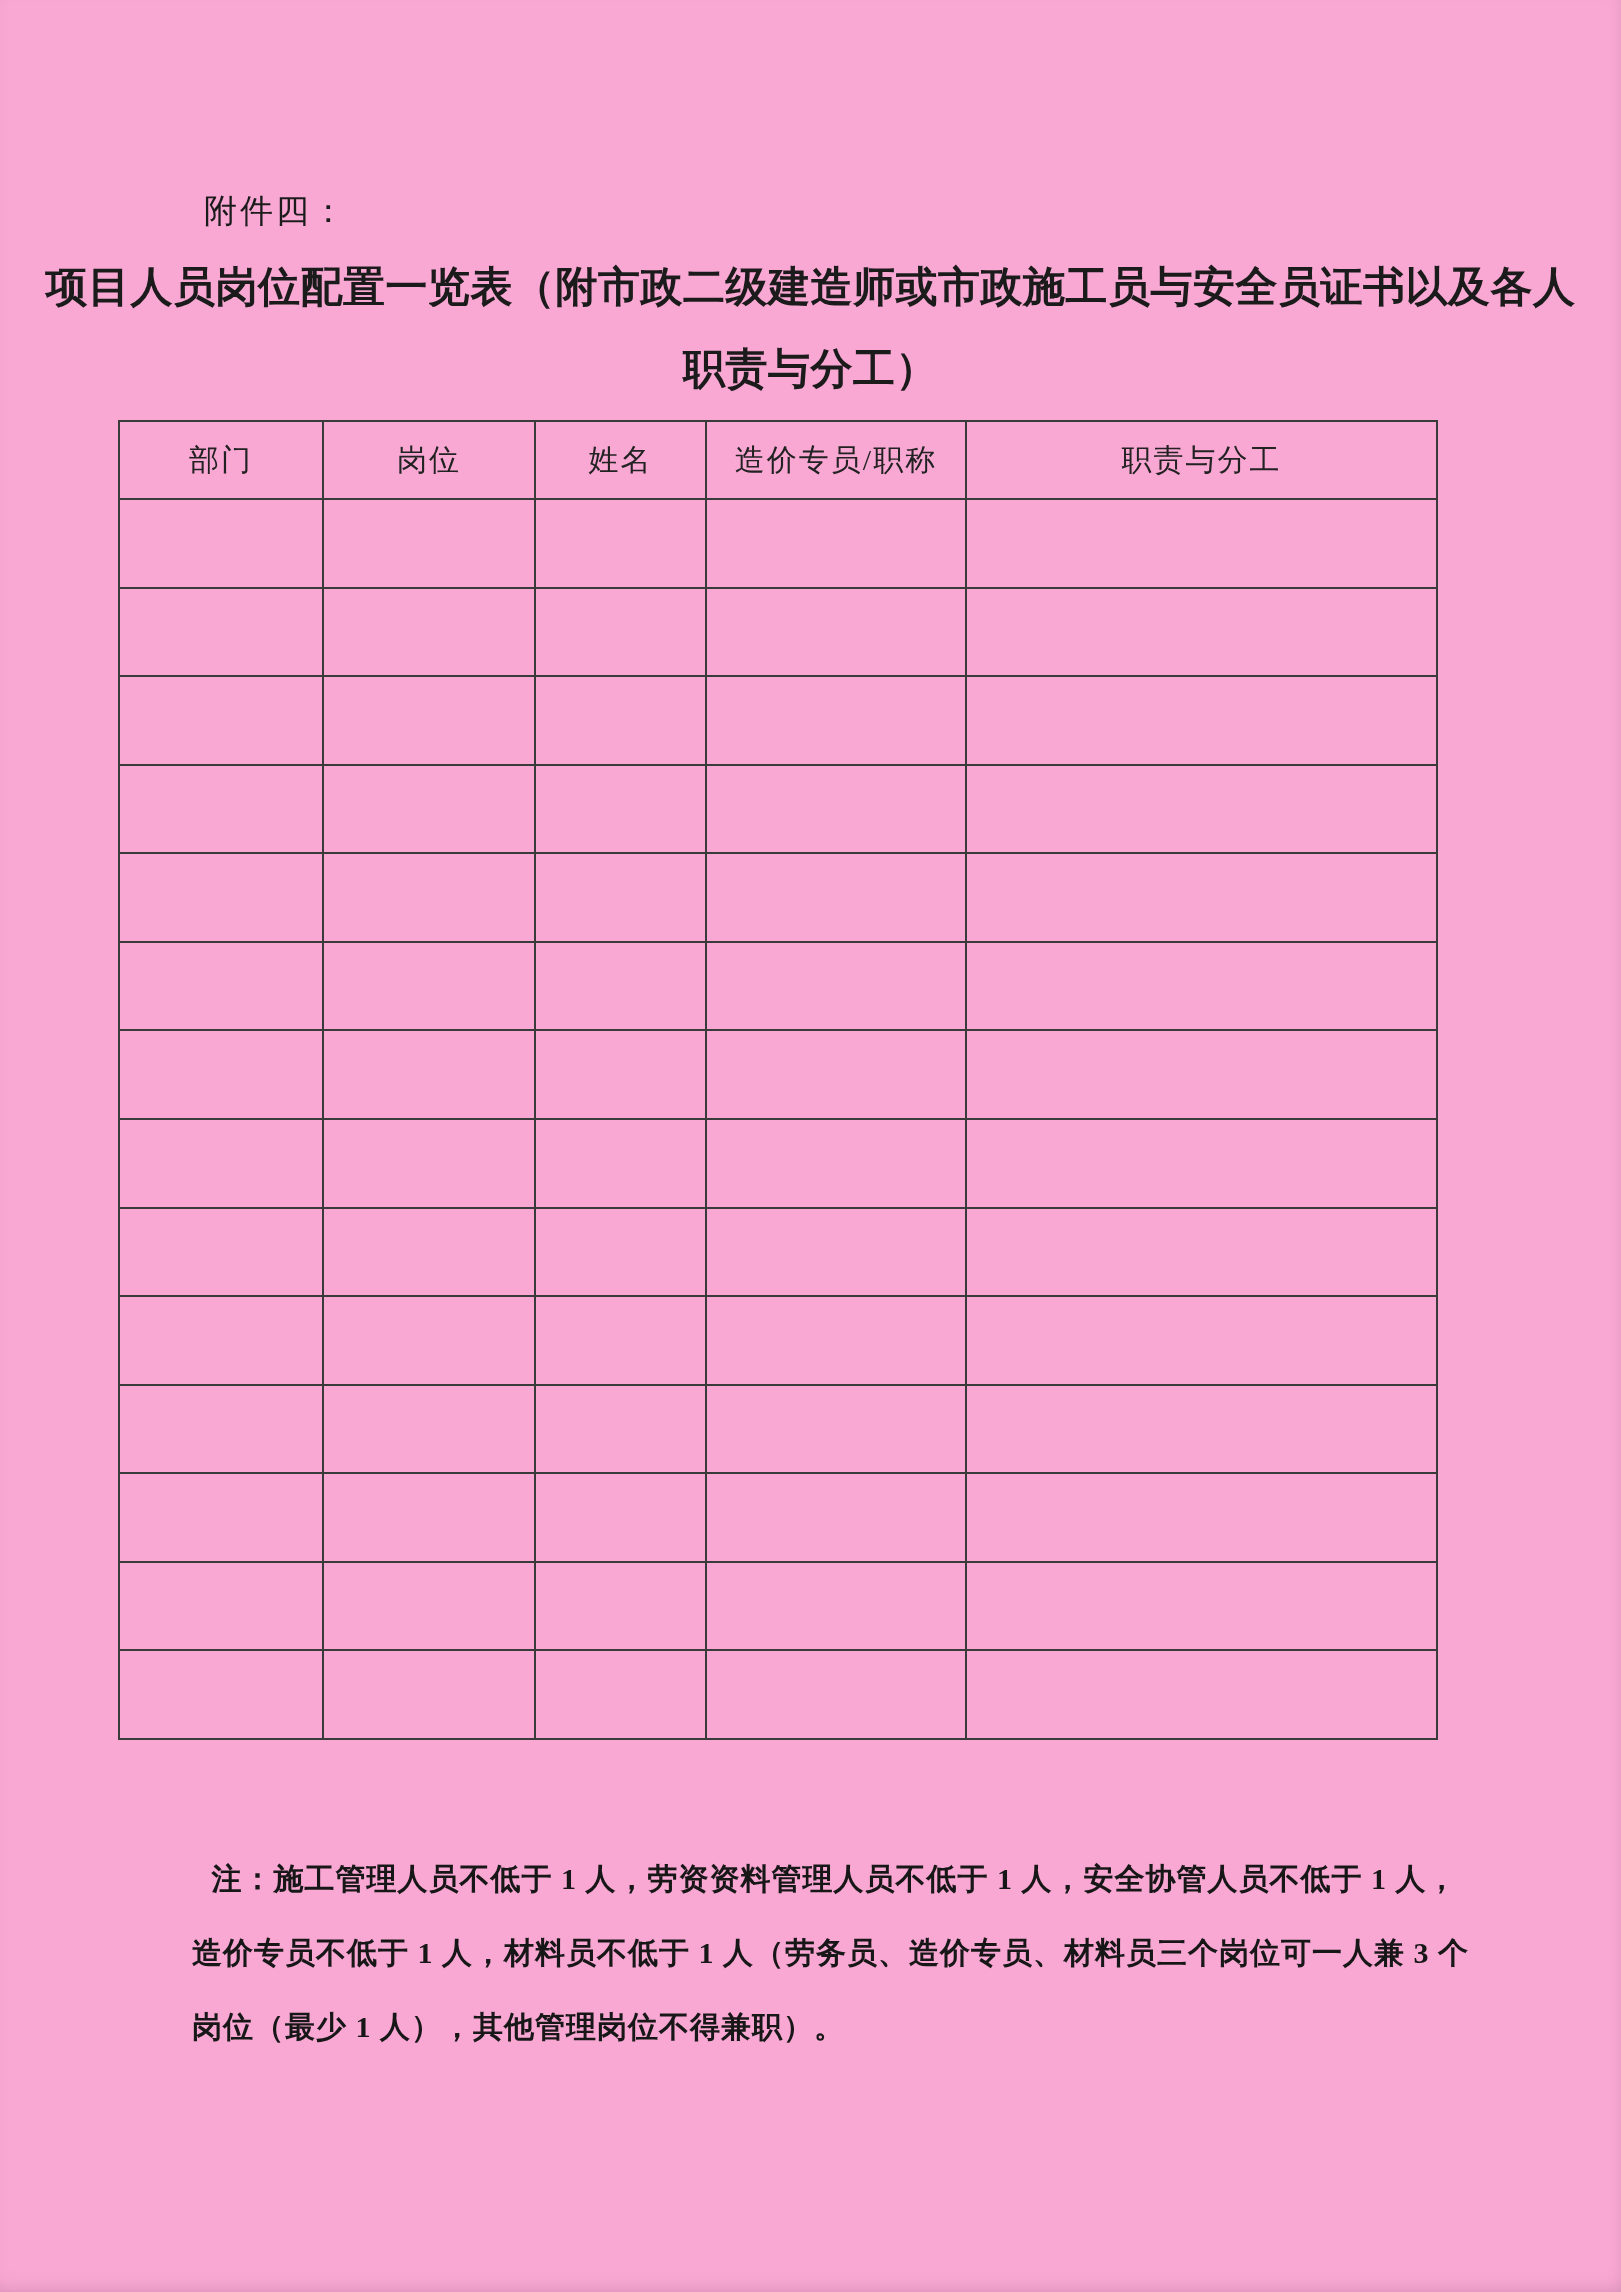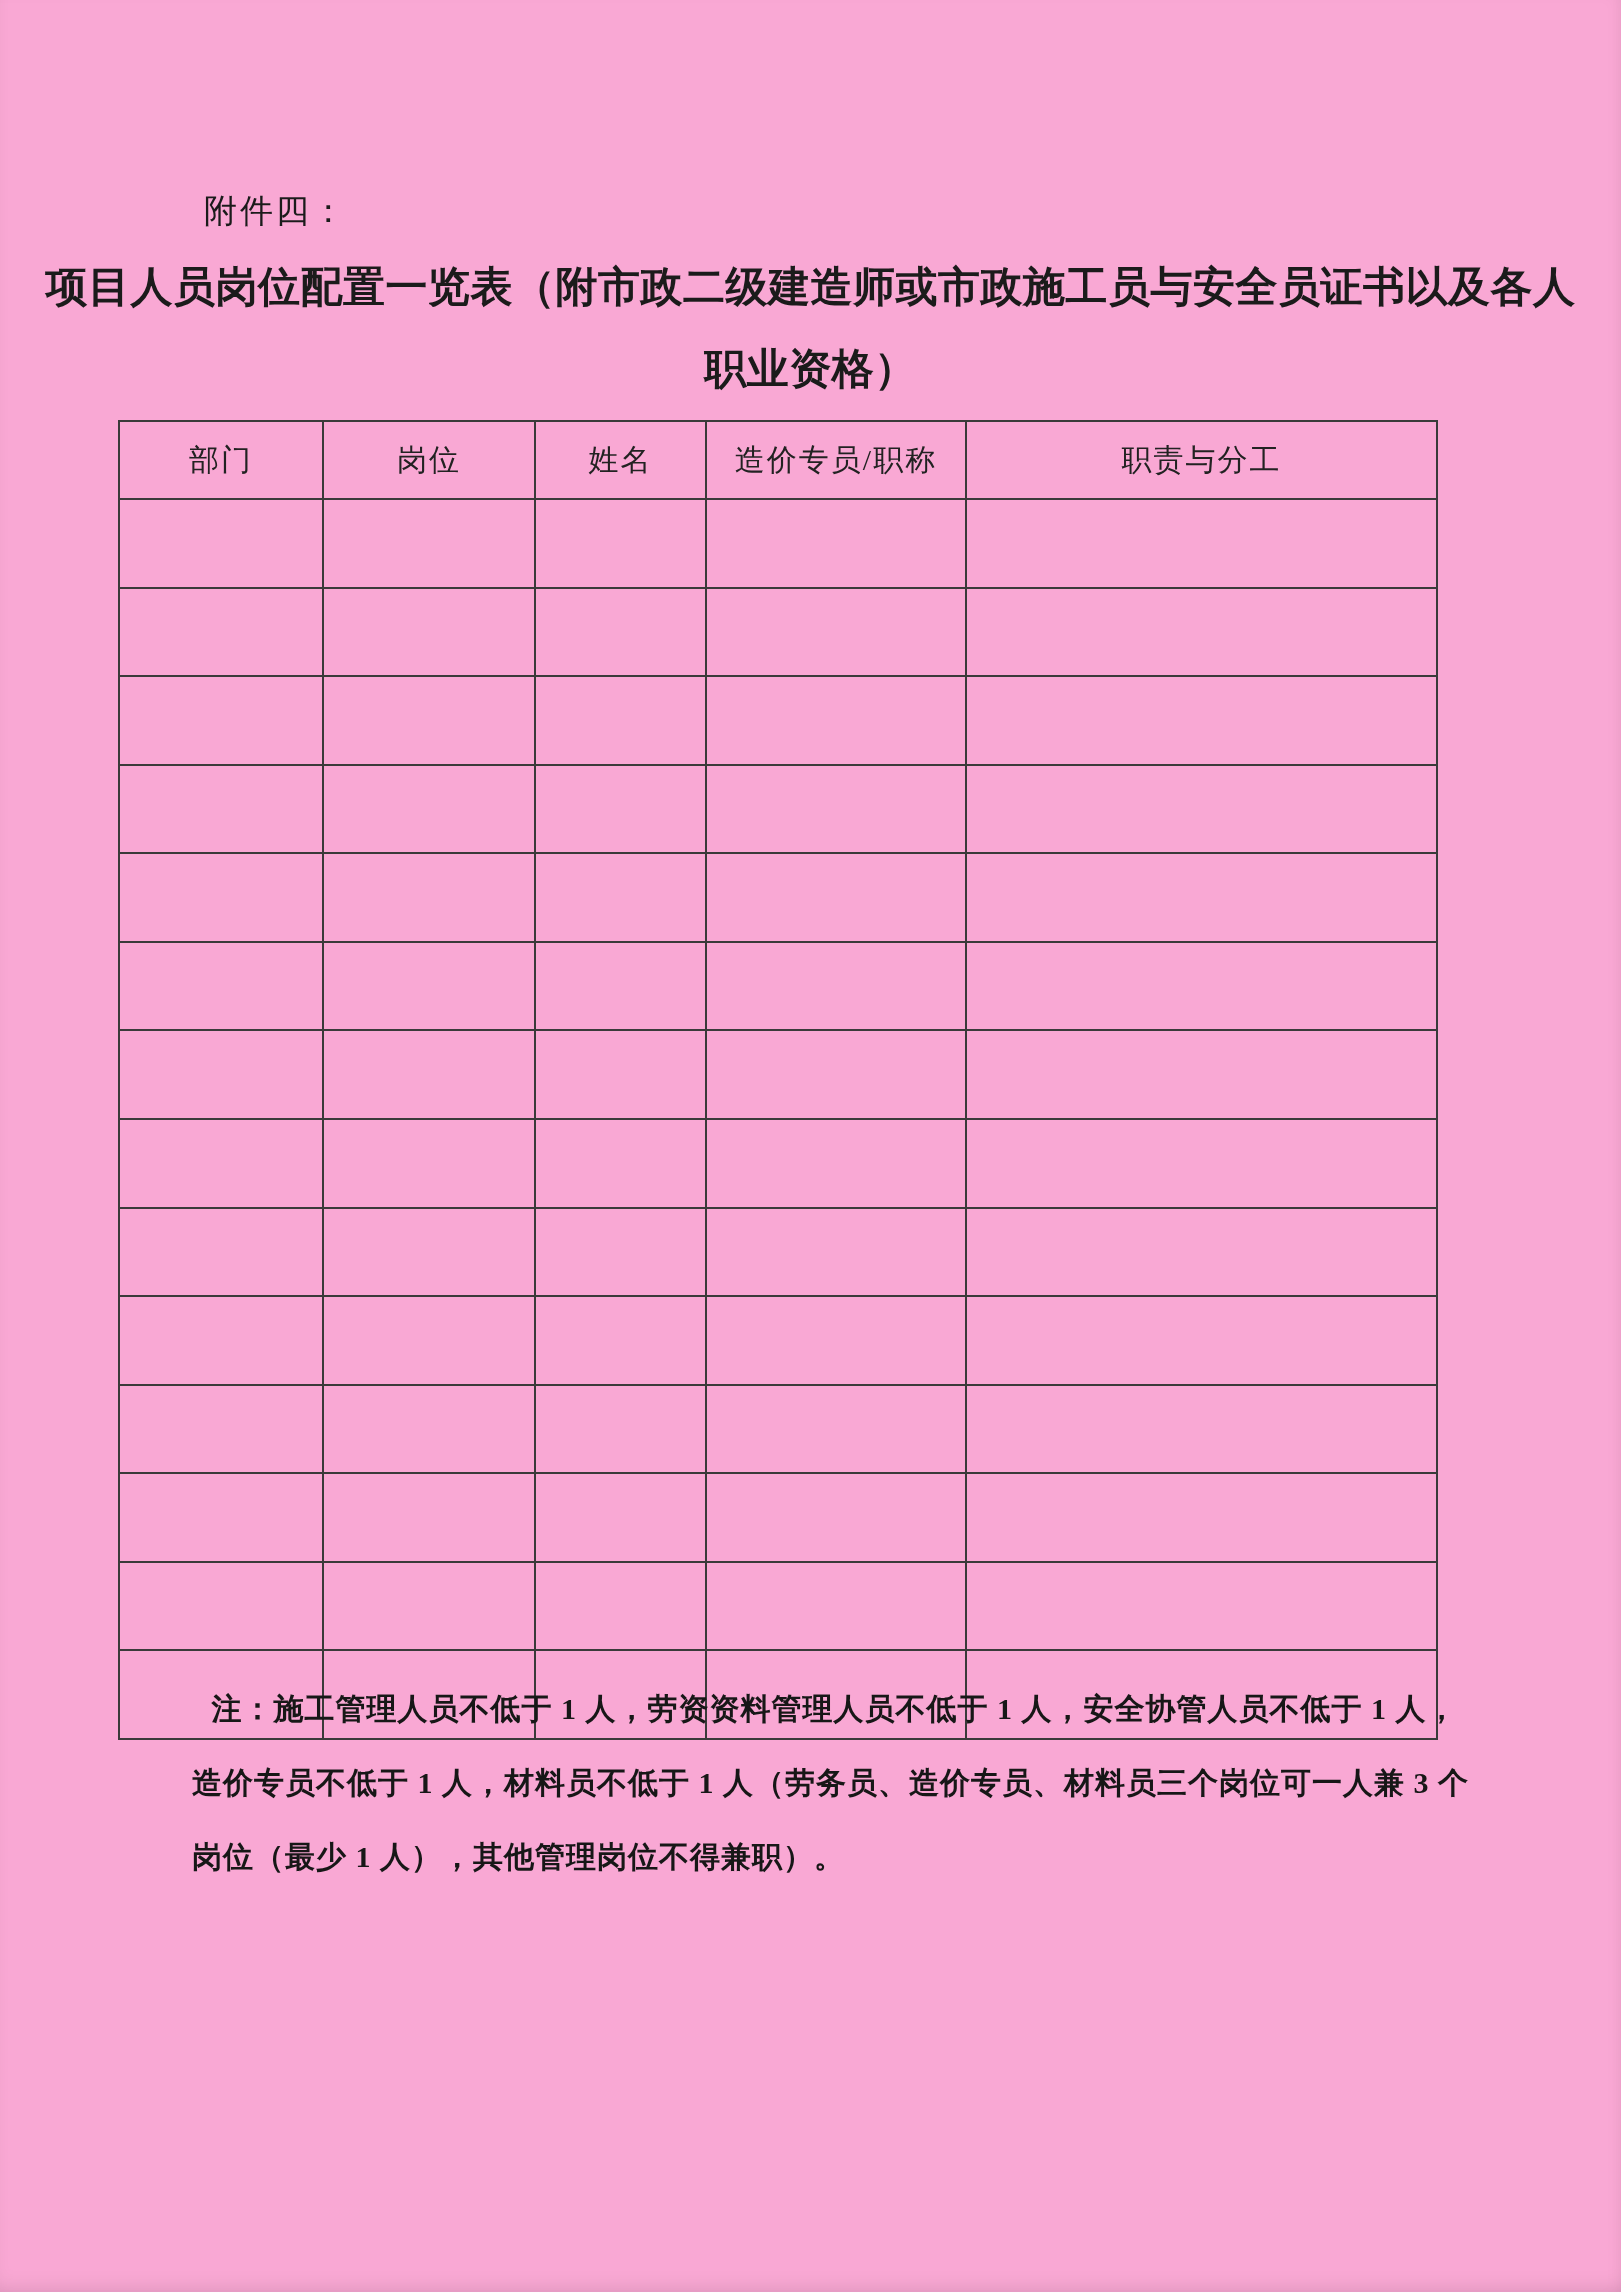--- a/index.html
+++ b/index.html
@@ -71,21 +71,21 @@
   }
   .col-department    { width: 204px; }
   .col-position      { width: 212px; }
   .col-name          { width: 171px; }
   .col-qualification { width: 260px; }
   .col-duties        { width: 471px; }
 
   .note-block {
     position: absolute;
     left: 192px;
-    top: 1672px;
+    top: 1842px;
     width: 1255px;
   }
   .note-line {
     font-size: 30px;
     line-height: 74px;
     font-weight: 600;
     letter-spacing: 1px;
     white-space: nowrap;
     color: #171717;
   }
@@ -93,21 +93,21 @@
 </style>
 </head>
 <body>
 
 <div class="page">
 
   <div class="attachment-label">附件四：</div>
 
   <div class="title-line title-line-1">项目人员岗位配置一览表（附市政二级建造师或市政施工员与安全员证书以及各人</div>
 
-  <div class="title-line title-line-2">职业资格）</div>
+  <div class="title-line title-line-2">职责与分工）</div>
 
   <table class="staffing-table">
     <colgroup>
       <col class="col-department">
       <col class="col-position">
       <col class="col-name">
       <col class="col-qualification">
       <col class="col-duties">
     </colgroup>
     <thead>

